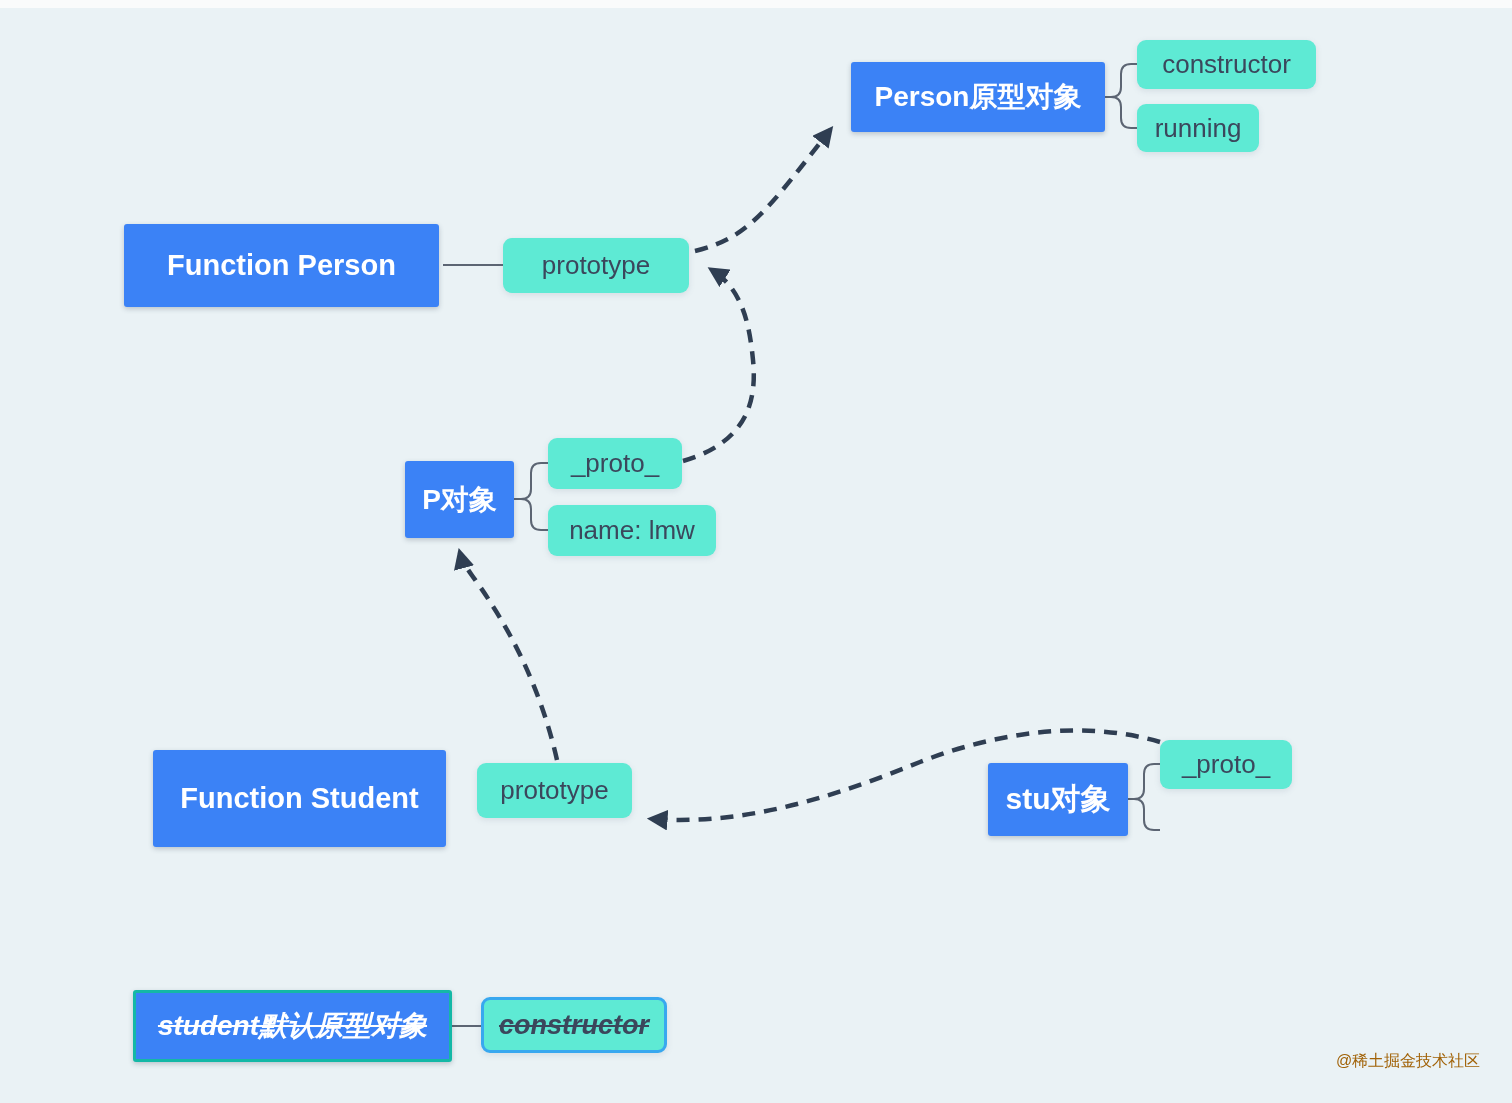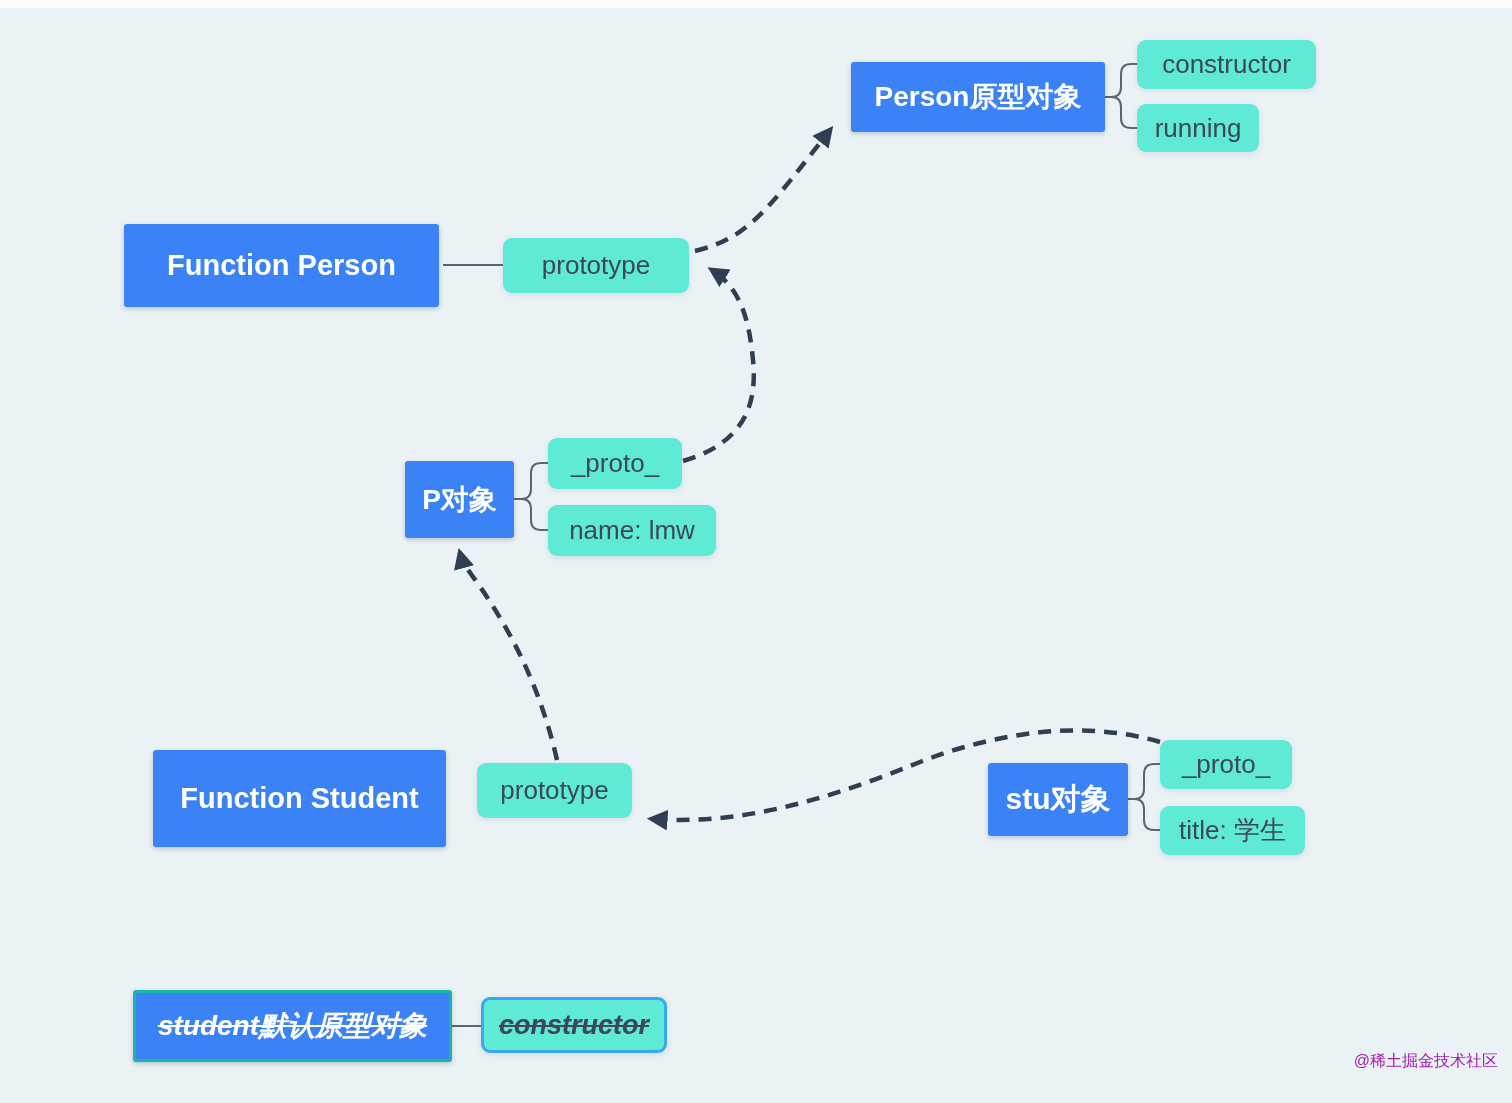--- a/index.html
+++ b/index.html
@@ -38,22 +38,22 @@
   }
   .node--struck{
     font-style:italic;
     text-decoration:line-through;
   }
   .node--sel-gray{border:3px solid #14b8a6;}
   .node--sel-blue{border:3px solid #38a8ef;font-weight:600;}
   .watermark{
     position:absolute;z-index:2;
     left:1318px;top:1051px;width:180px;
-    font-size:16px;color:#a21caf;
-    text-align:right;
+    font-size:16px;color:#a16207;
+    text-align:center;
   }
 </style>
 </head>
 <body>
 
 <div class="canvas">
   <div class="top-strip"></div>
 
   <svg class="edges" width="1512" height="1103" viewBox="0 0 1512 1103" xmlns="http://www.w3.org/2000/svg">
     <defs>
@@ -107,20 +107,19 @@
   <div class="node node--light" style="left:548px;top:505px;width:168px;height:51px;">name: lmw</div>
 
   <div class="node node--dark" style="left:153px;top:750px;width:293px;height:97px;font-size:29px;text-align:center;">Function Student</div>
 
   <div class="node node--light" style="left:477px;top:763px;width:155px;height:55px;">prototype</div>
 
   <div class="node node--dark" style="left:988px;top:763px;width:140px;height:73px;font-size:30px;">stu对象</div>
 
   <div class="node node--light" style="left:1160px;top:740px;width:132px;height:49px;">_proto_</div>
 
-  <div class="node node--light" style="left:1160px;top:806px;width:145px;height:49px;">title: 学生</div>
 
   <div class="node node--dark node--struck node--sel-gray" style="left:133px;top:990px;width:319px;height:72px;font-size:28px;">student默认原型对象</div>
 
   <div class="node node--light node--struck node--sel-blue" style="left:481px;top:997px;width:186px;height:56px;font-size:27px;">constructor</div>
 
   <div class="watermark">@稀土掘金技术社区</div>
 </div>
 
 </body></html>

